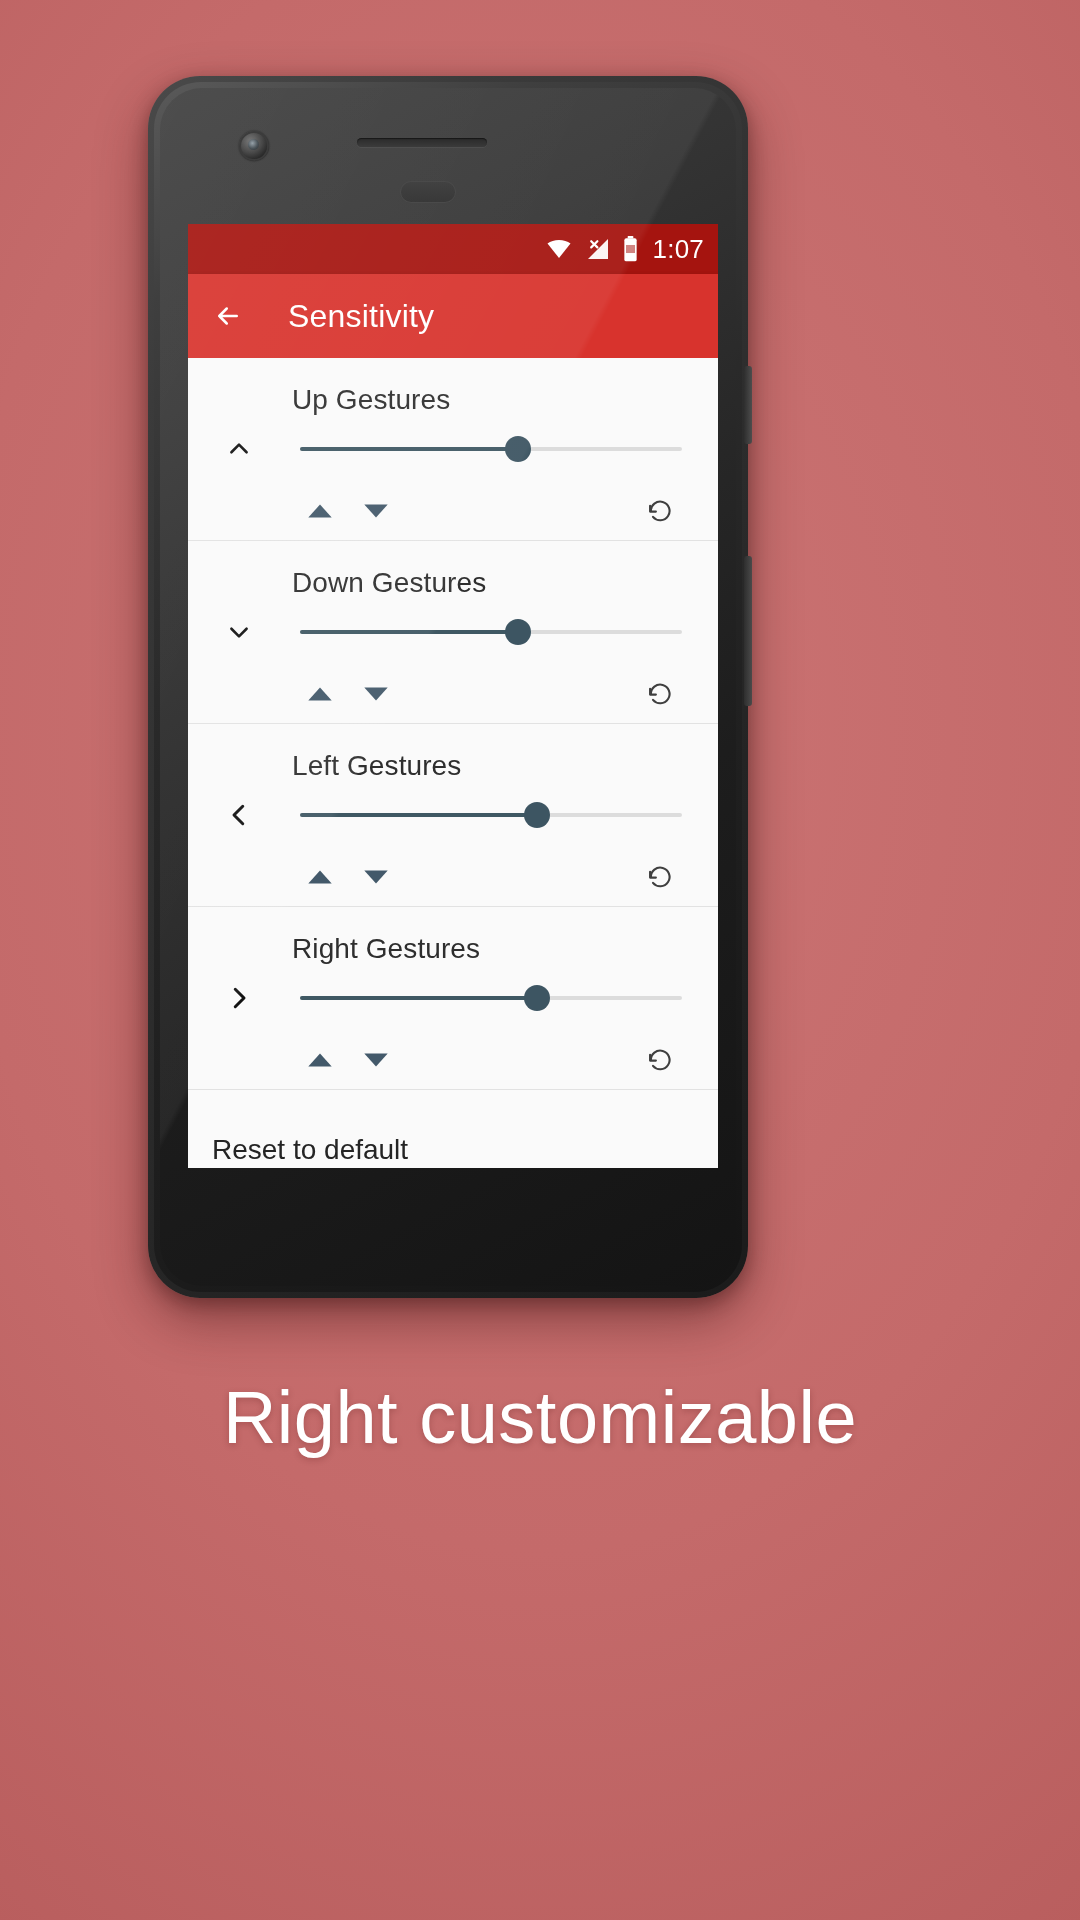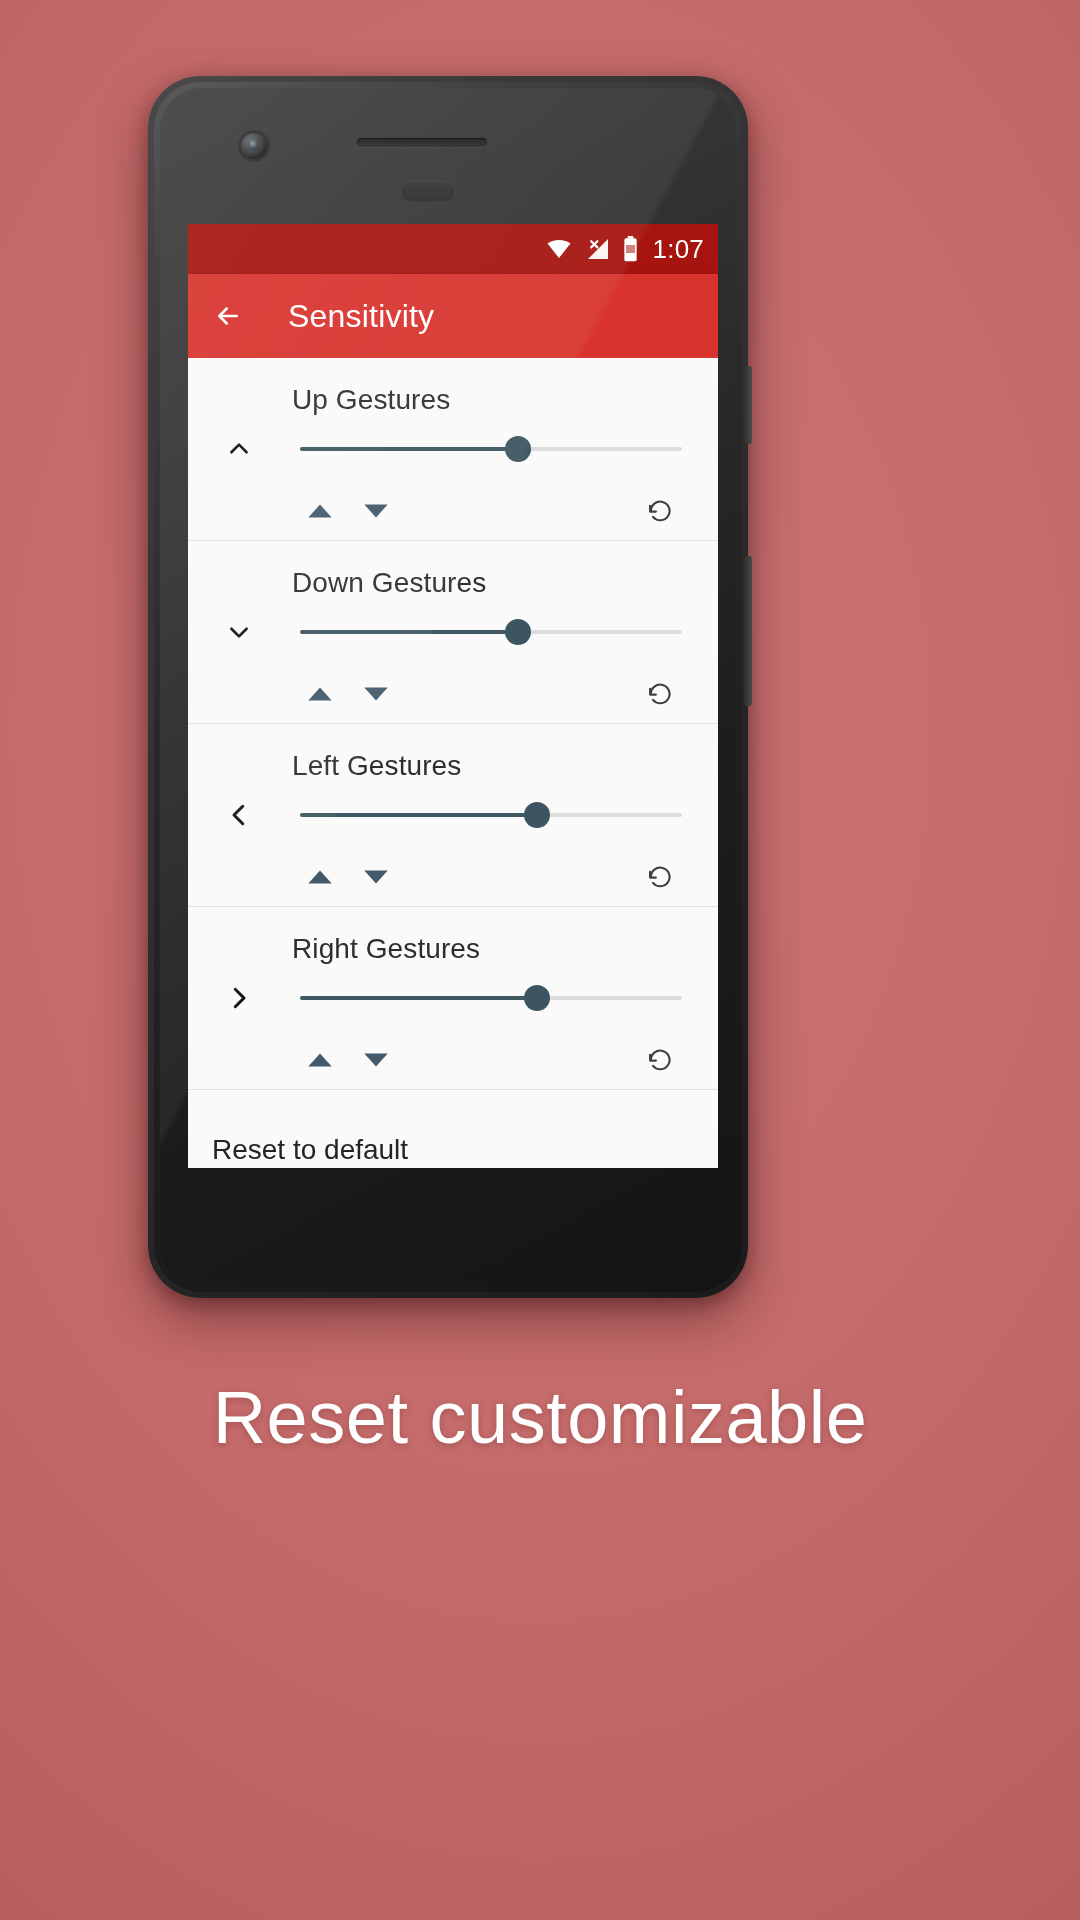--- a/index.html
+++ b/index.html
@@ -287,13 +287,13 @@
 
       </div>
     </div>
 
     <div class="phone-gloss"></div>
   </div>
   <div class="btn-power"></div>
   <div class="btn-vol"></div>
 </div>
 
-<div class="caption">Reset customizable</div>
+<div class="caption">Right customizable</div>
 
 </body></html>

